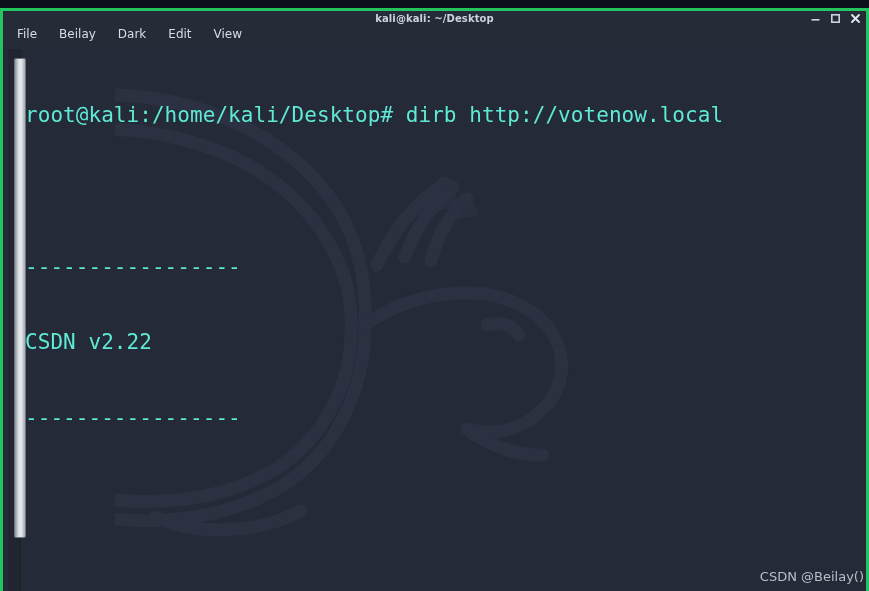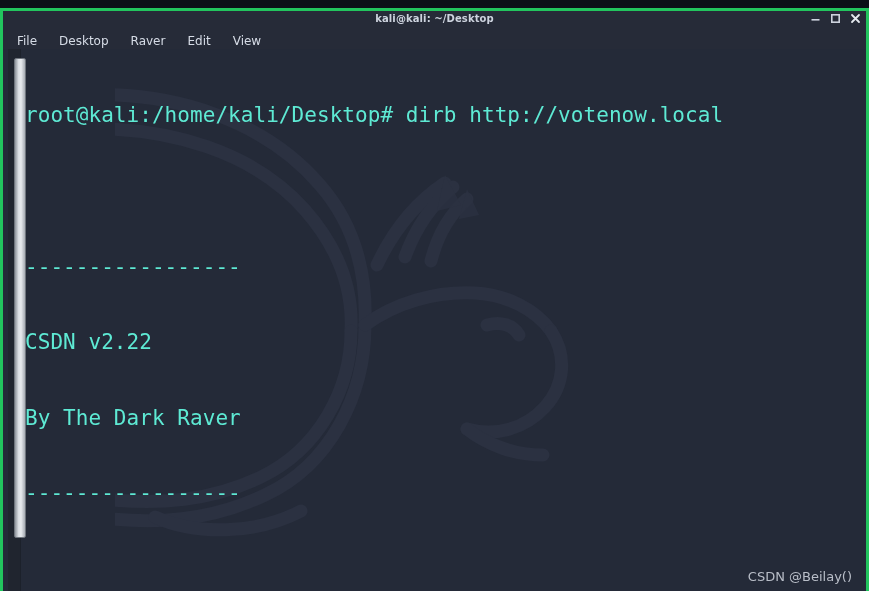--- a/index.html
+++ b/index.html
@@ -59,21 +59,21 @@
     position: relative;
     cursor: pointer;
   }
   .wc svg { display: block; }
 
   
   #menubar {
     height: 23px;
     background: #262b38;
     display: flex;
-    align-items: flex-end;
+    align-items: flex-start;
     padding-left: 12px;
     gap: 18px;
     user-select: none;
   }
   .menu-item {
     font-family: "DejaVu Sans", sans-serif;
     font-size: 12px;
     color: #d6dce6;
     cursor: default;
     padding: 1px 2px;
@@ -134,21 +134,21 @@
     color: #5eead4;
     white-space: pre;
     padding-top: 4px;
     letter-spacing: .05px;
   }
   .tline { height: 25.2px; }
 
   
   #csdn-watermark {
     position: absolute;
-    right: 14px;
+    right: 2px;
     bottom: 12px;
     font-family: "DejaVu Sans", sans-serif;
     font-size: 13px;
     color: #b9bec8;
     user-select: none;
     pointer-events: none;
   }
 </style>
 </head>
 <body>
@@ -172,22 +172,22 @@
       <span class="wc">
         <svg width="11" height="11" viewBox="0 0 11 11">
           <path d="M2 2 L9 9 M9 2 L2 9" stroke="#e6eaf0" stroke-width="1.8" fill="none" stroke-linecap="round"></path>
         </svg>
       </span>
     </div>
   </div>
 
   <div id="menubar">
     <span class="menu-item">File</span>
-    <span class="menu-item">Desktop</span>
-    <span class="menu-item">Raver</span>
+    <span class="menu-item">Beilay</span>
+    <span class="menu-item">Dark</span>
     <span class="menu-item">Edit</span>
     <span class="menu-item">View</span>
   </div>
 
   <div id="terminal-wrap">
 
     <svg id="dragon" viewBox="0 0 560 520" xmlns="http://www.w3.org/2000/svg">
       <g fill="none" stroke="#2b3141" stroke-width="13" stroke-linecap="round" stroke-linejoin="round">
 
         <path d="M-30 70 C 60 66, 150 96, 205 160 C 240 200, 252 250, 250 300"></path>
@@ -217,21 +217,20 @@
 
     <div id="scrollbar-track">
       <div id="scrollbar-thumb"></div>
     </div>
 
     <div id="terminal-text">
       <div class="tline">root@kali:/home/kali/Desktop# dirb http://votenow.local</div>
       <div class="tline"></div>
       <div class="tline">-----------------</div>
       <div class="tline">CSDN v2.22</div>
-      <div class="tline">By The Dark Raver</div>
       <div class="tline">-----------------</div>
       <div class="tline"></div>
       
       
       
       
       
       
       
       

